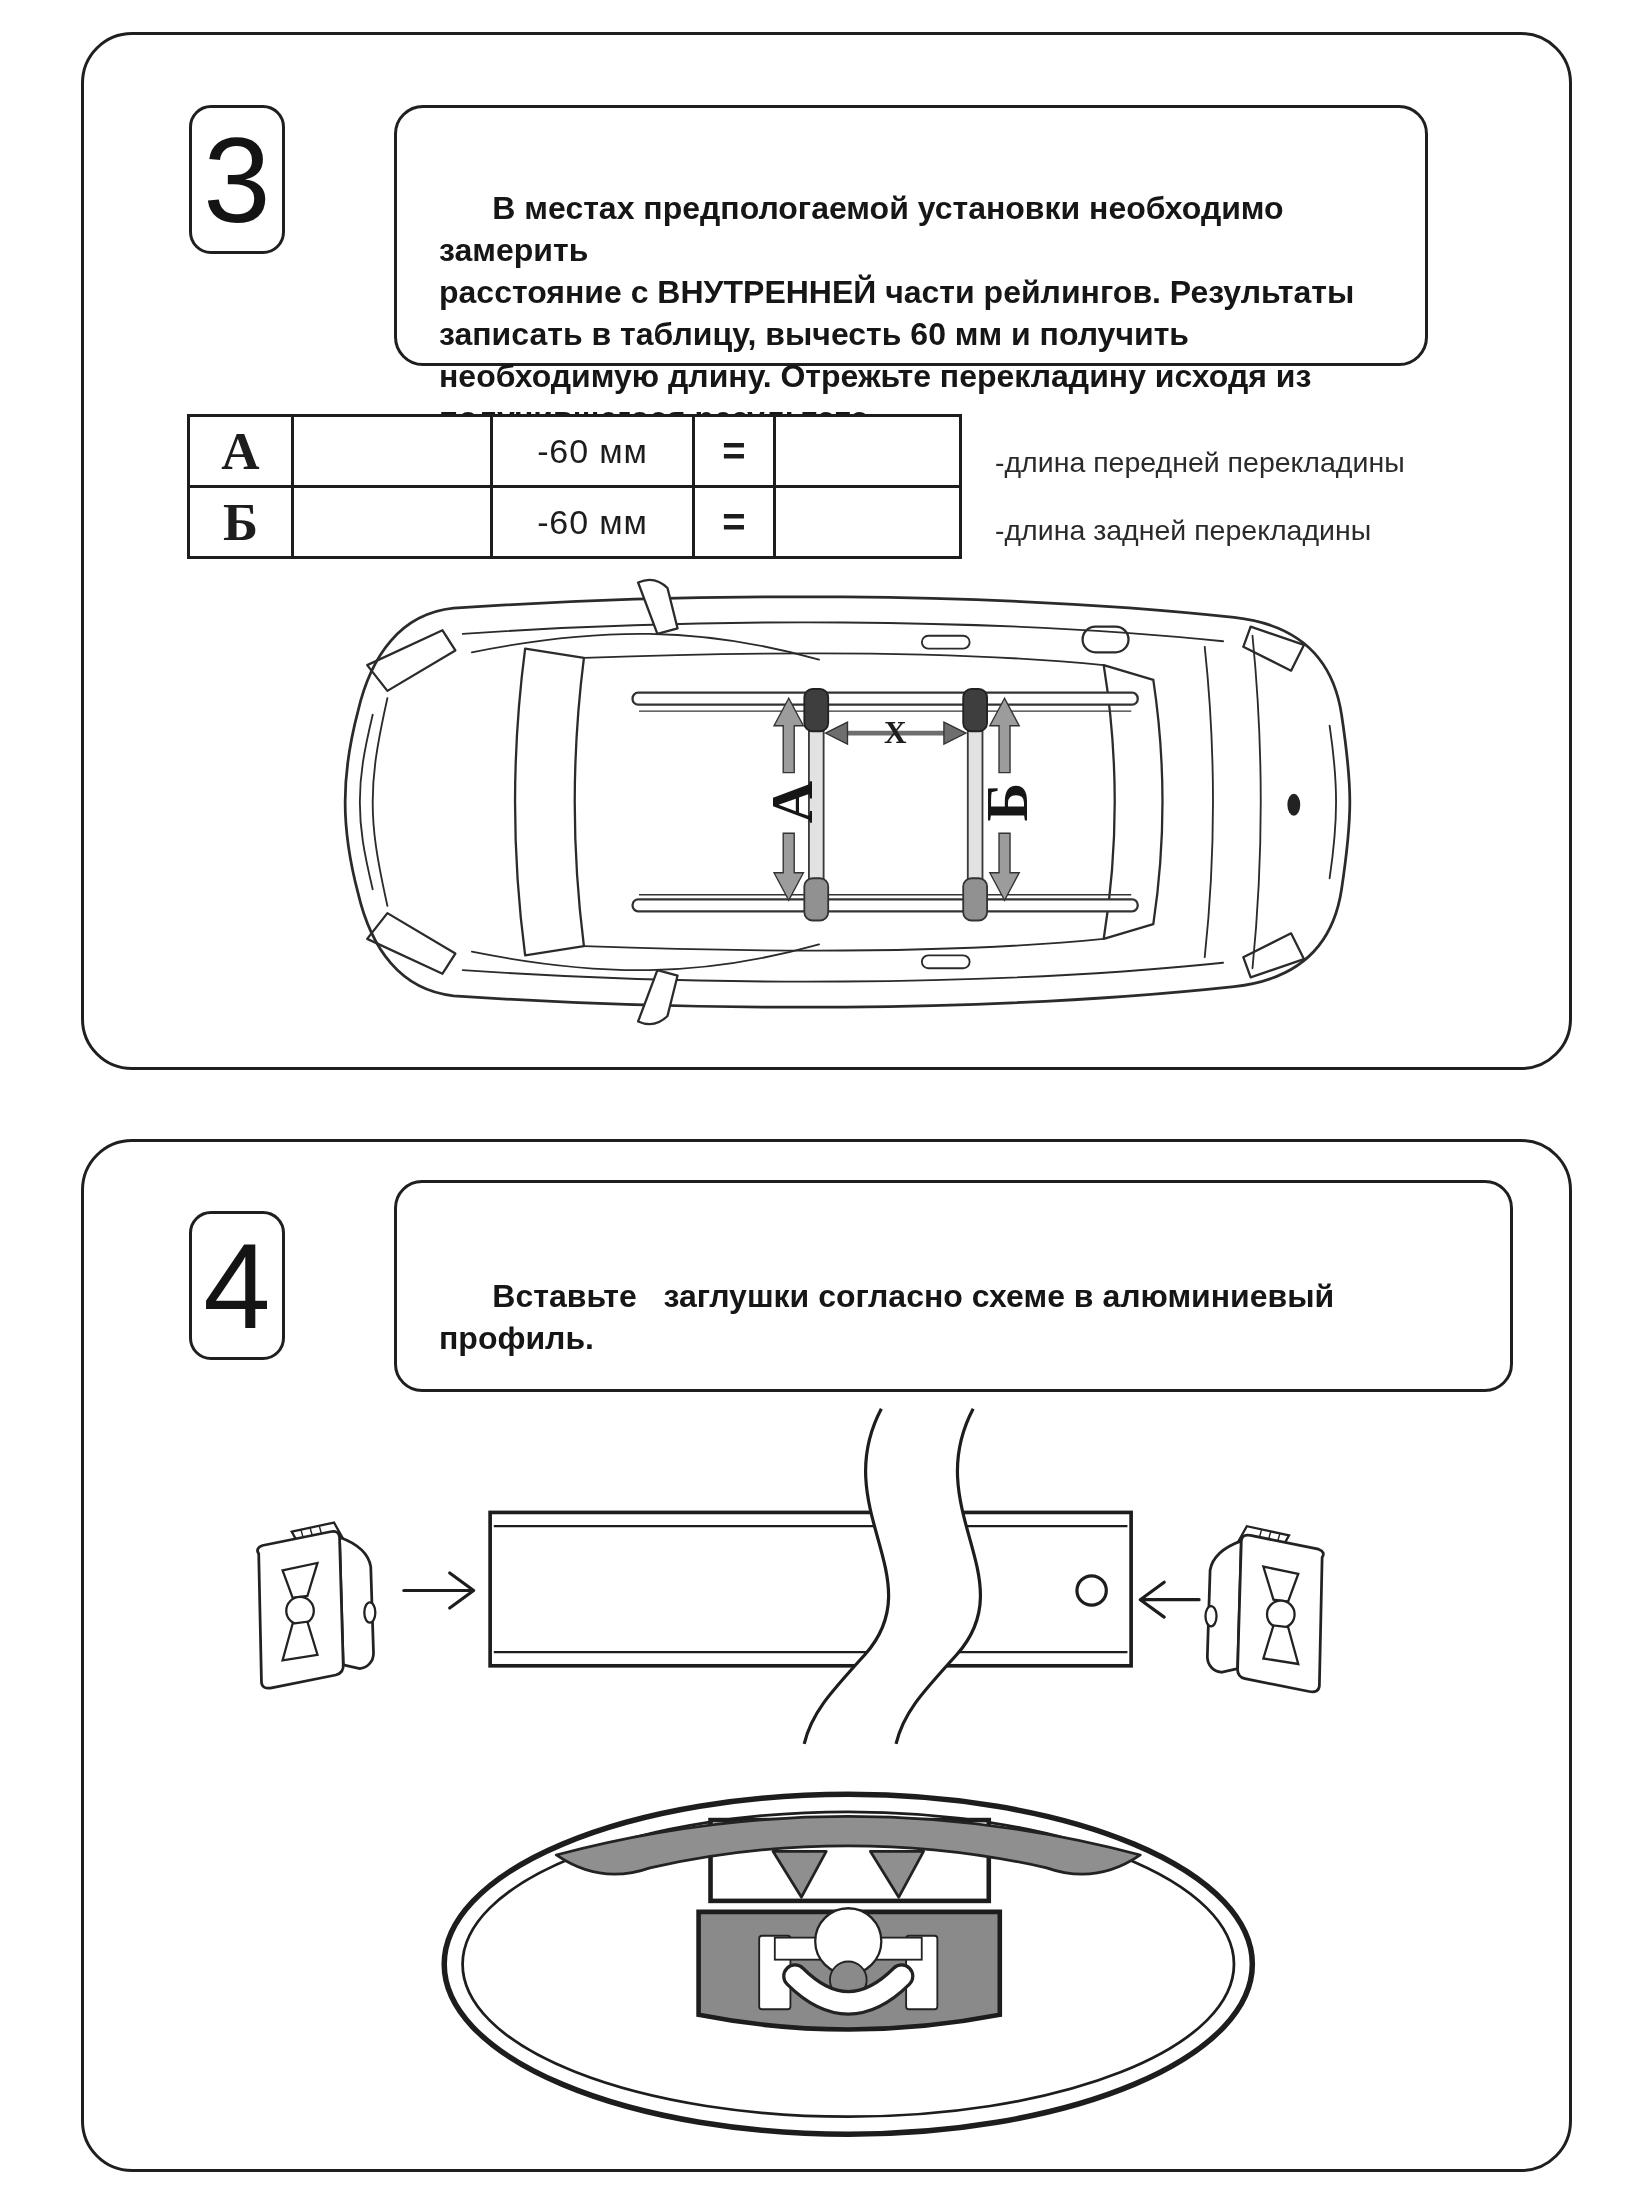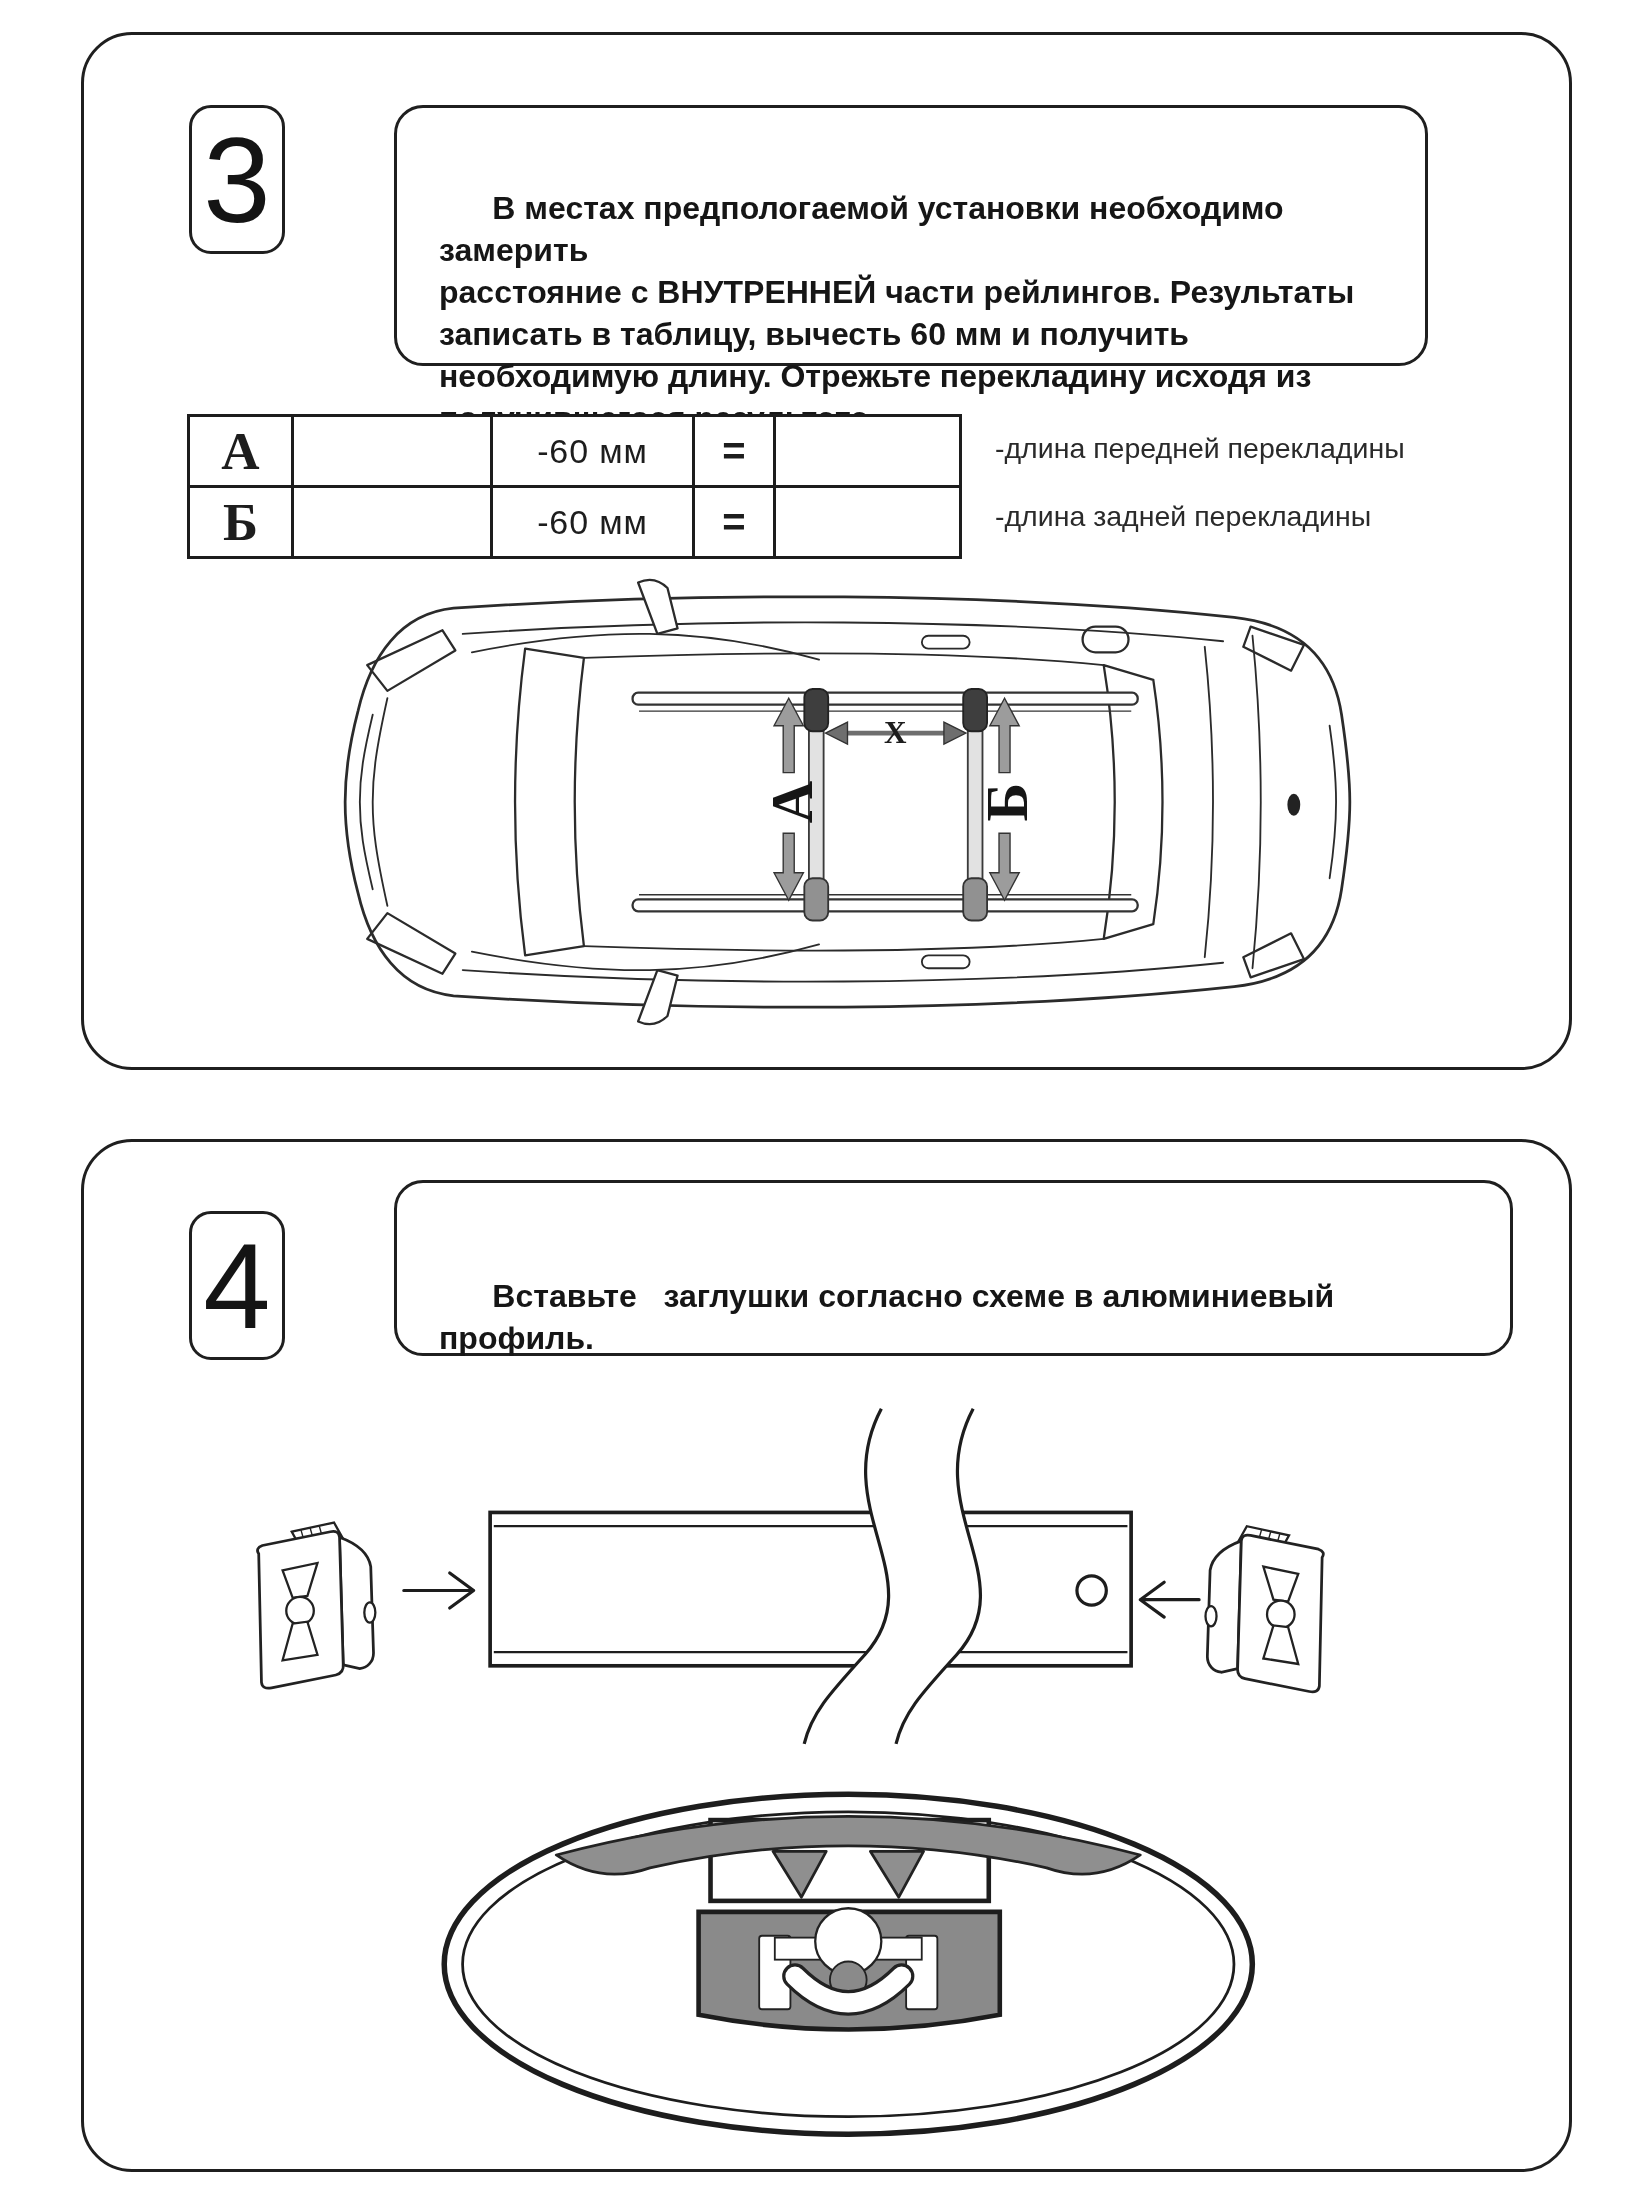--- a/index.html
+++ b/index.html
@@ -10,30 +10,30 @@
   #panel4{left:81px;top:1139px;width:1491px;height:1033px;}
   .step-box{position:absolute;width:96px;height:149px;border:3.7px solid #1f1f1f;border-radius:22px;
             box-sizing:border-box;display:flex;align-items:center;justify-content:center;
             font-size:121px;font-weight:400;color:#141414;background:#fff;}
   .instr-box{position:absolute;border:3.7px solid #1f1f1f;border-radius:29px;box-sizing:border-box;
              background:#fff;font-weight:bold;font-size:32px;line-height:42px;
              white-space:pre-wrap;color:#161616;}
   #panel3 .step-box{left:105px;top:70px;}
   #panel3 .instr-box{left:310px;top:70px;width:1034px;height:261px;padding:37px 27.5px 0 42px;}
   #panel4 .step-box{left:105px;top:69px;}
-  #panel4 .instr-box{left:310px;top:38px;width:1119px;height:176px;padding:50px 27.5px 0 42px;}
+  #panel4 .instr-box{left:310px;top:38px;width:1119px;height:212px;padding:50px 27.5px 0 42px;border-radius:28px;}
   .calc-table{position:absolute;left:103px;top:379px;border-collapse:collapse;table-layout:fixed;background:#fff;}
   .calc-table td{border:3.7px solid #1d1d1d;height:68px;padding:0;vertical-align:middle;}
   .calc-table .c-letter{width:101px;text-align:center;font-family:"Liberation Serif",serif;
                         font-weight:bold;font-size:53px;}
   .calc-table .c-measure{width:196px;}
   .calc-table .c-minus{width:199px;text-align:center;font-size:34px;font-weight:normal;letter-spacing:0.9px;}
   .calc-table .c-eq{width:78px;text-align:center;font-size:40px;font-weight:bold;}
   .calc-table .c-result{width:183px;}
-  .table-note{position:absolute;left:911px;width:551px;font-size:28.5px;font-weight:normal;color:#2a2a2a;}
+  .table-note{position:absolute;left:911px;width:551px;font-size:28.5px;font-weight:normal;color:#2a2a2a;margin-top:14px;}
   #note-front{top:397px;}
   #note-rear{top:465px;}
   .diagram-svg{position:absolute;}
   #car-svg{left:250px;top:542px;}
   #profile-svg{left:149px;top:239px;}
 </style>
 </head>
 <body>
 
 <div class="page">

